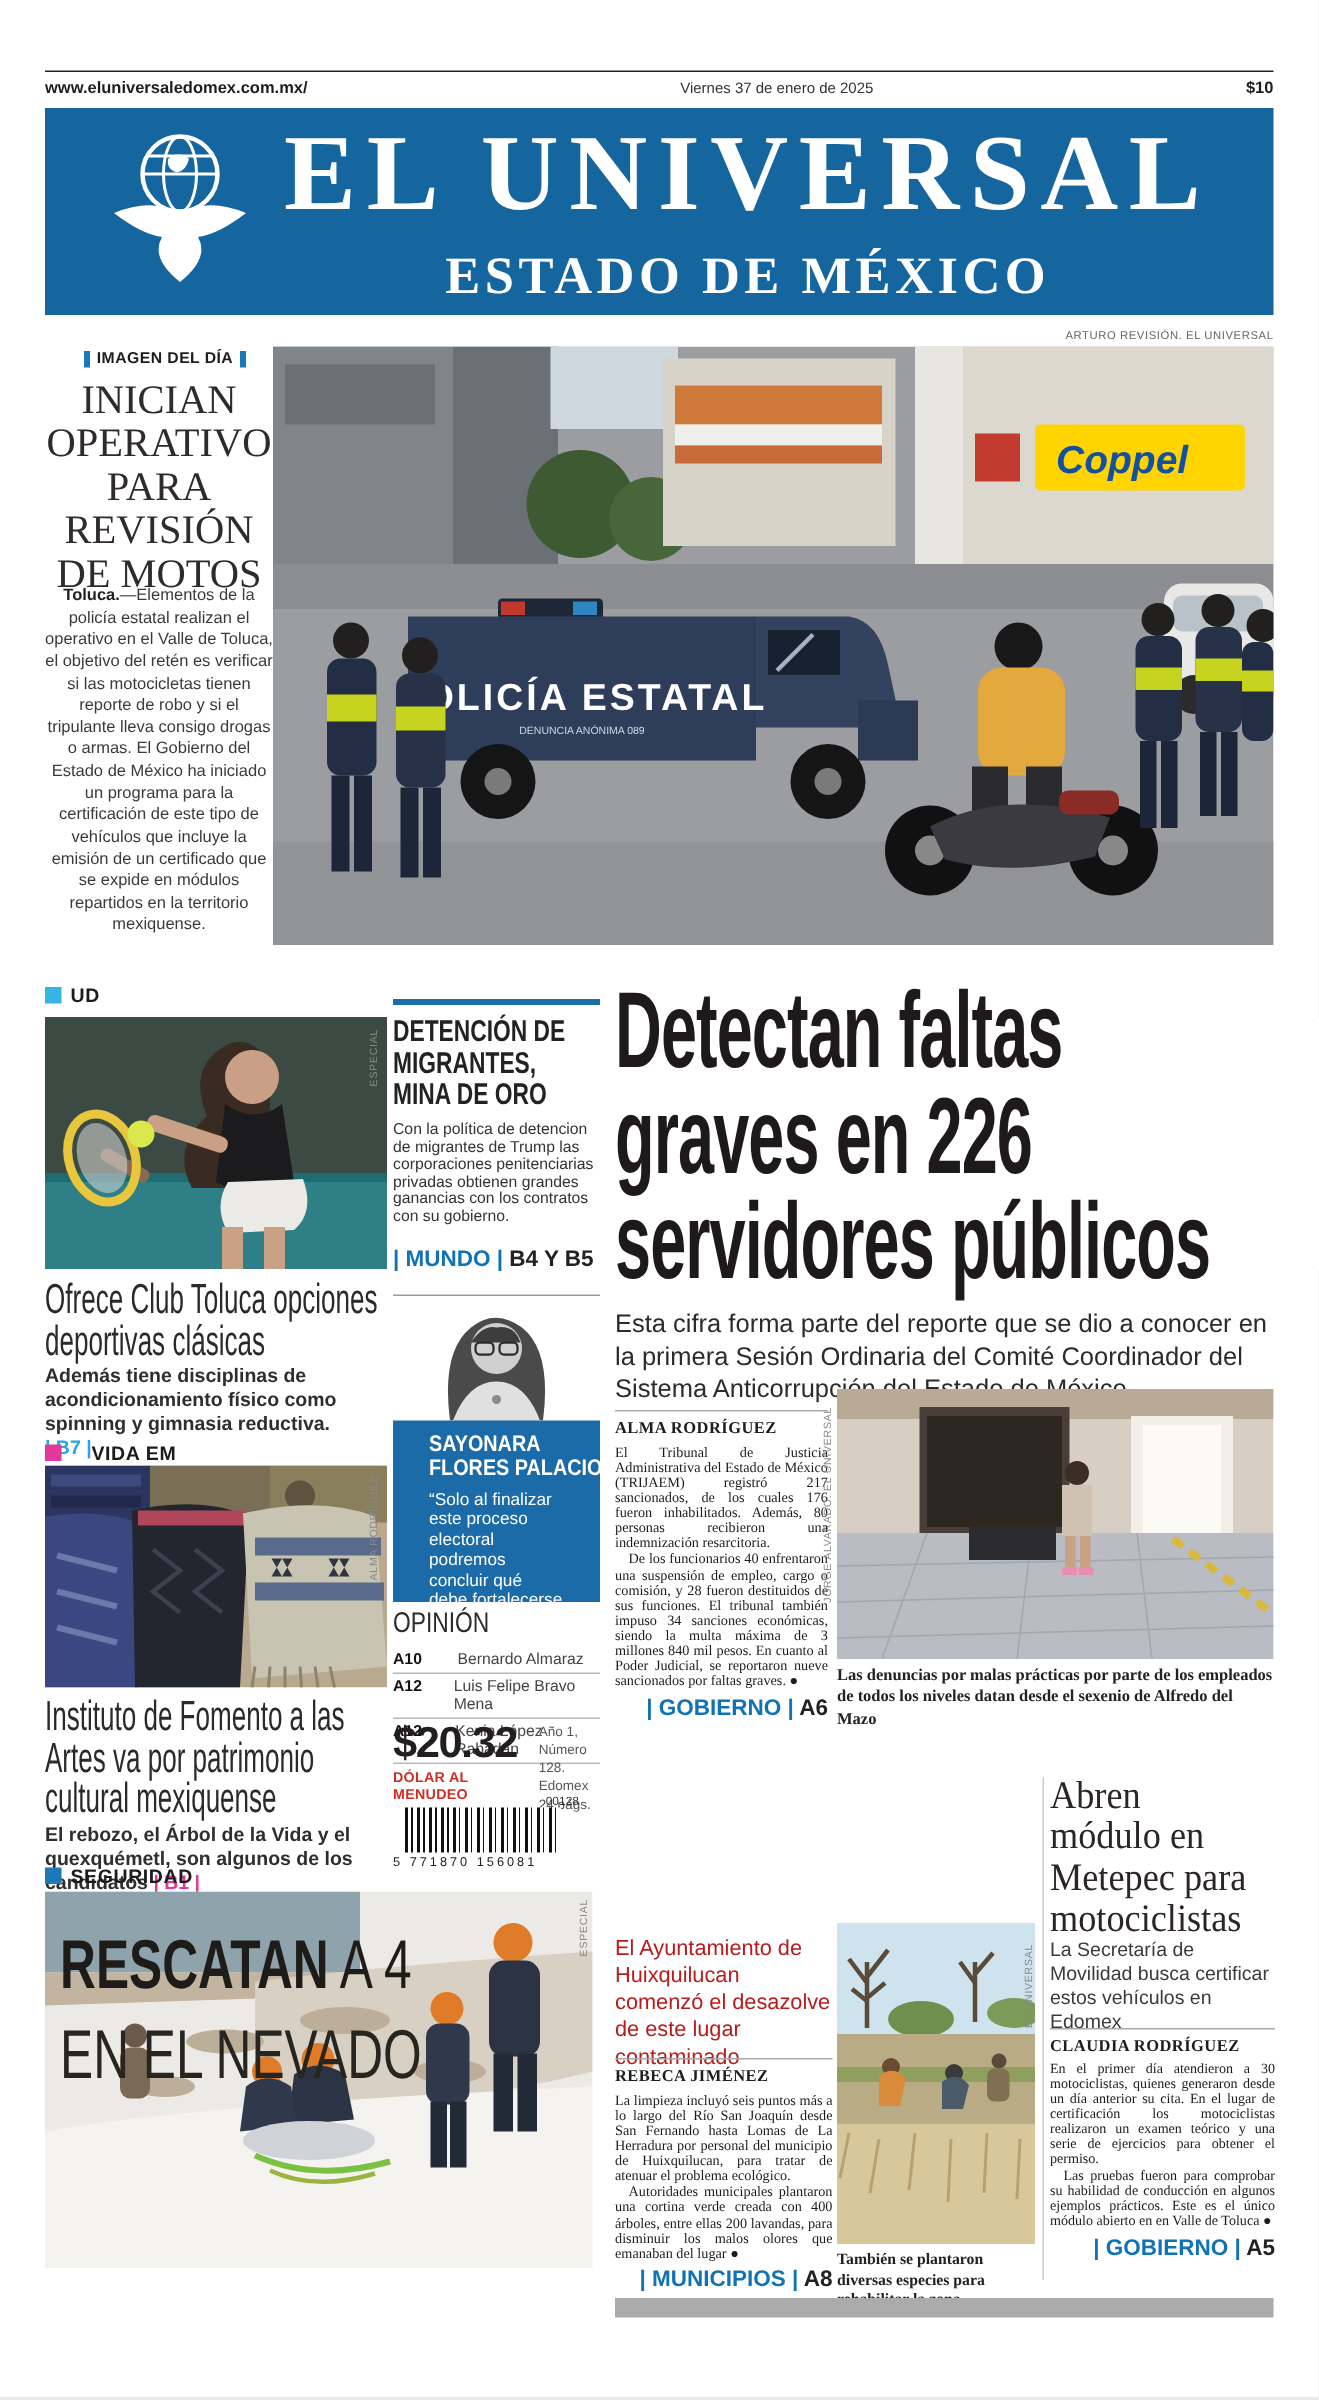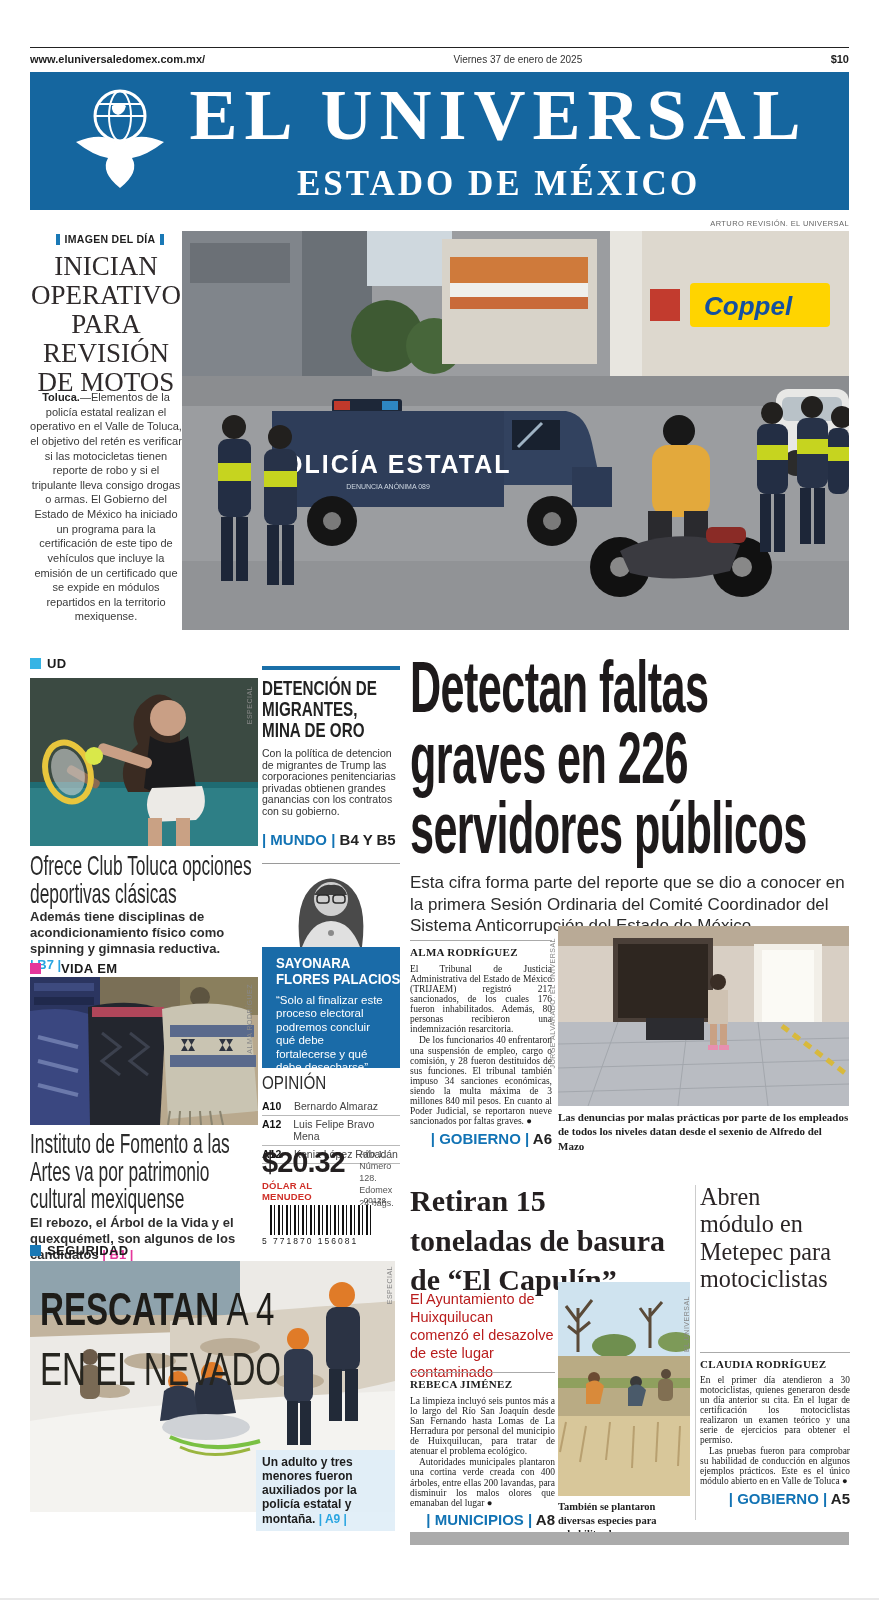--- a/index.html
+++ b/index.html
@@ -42,27 +42,27 @@
   .ref-cyan{color:#29a5e1;font-weight:bold;}
   .ref-pink{color:#e5379b;font-weight:bold;}
   
   .mundo-rule{left:262px;top:666px;width:138px;height:4px;background:#1a6fa8;}
   .mundo-head{left:262px;top:678px;font-weight:700;font-size:20px;line-height:1.04;color:#222;transform:scaleX(.76);width:182px;}
   .mundo-body{left:262px;top:748px;width:138px;font-size:10.5px;line-height:1.1;color:#333;}
   .secref{font-weight:bold;font-size:15px;}
   .secref .sec{color:#1273b4;} .secref .pg{color:#222;}
   .gray-rule{background:#9a9a9a;height:1px;}
   .portrait{left:262px;top:869px;width:138px;height:78px;}
-  .quote-box{left:262px;top:947px;width:138px;height:121px;background:#1a6ba8;color:#fff;box-sizing:border-box;padding:8px 14px;}
+  .quote-box{left:262px;top:947px;width:138px;height:121px;background:#1a6ba8;color:#fff;box-sizing:border-box;padding:8px 24px;}
   .quote-name{font-weight:bold;font-size:15px;line-height:1.05;transform:scaleX(.88);transform-origin:0 0;width:150px;white-space:pre-line;}
   .quote-text{font-size:11.5px;line-height:1.18;margin-top:7px;}
   .quote-ref{text-align:right;font-weight:bold;font-size:11px;margin-top:4px;}
   .opinion-title{left:262px;top:1072px;font-size:19px;color:#2b2b2b;transform:scaleX(.8);transform-origin:0 0;}
   .op-rows{left:262px;top:1098px;width:138px;}
-  .op-row{display:flex;gap:10px;font-size:10.5px;border-bottom:1px solid #b9b9b9;padding:2px 0 3px;}
+  .op-row{display:flex;gap:21px;font-size:10.5px;border-bottom:1px solid #b9b9b9;padding:2px 0 3px;}
   .op-row .pgn{font-weight:bold;width:22px;color:#111;}
   .op-row .nm{color:#444;}
   .price-row{left:262px;top:1148px;width:138px;display:flex;gap:6px;}
   .price-val{font-weight:700;font-size:29px;letter-spacing:-1px;color:#231f20;line-height:1;}
   .price-label{color:#cf2e27;font-weight:bold;font-size:9.5px;letter-spacing:.2px;margin-top:3px;}
   .edition{font-size:9px;color:#555;line-height:1.35;width:46px;}
   .barcode-wrap{left:262px;top:1196px;width:138px;}
   .bc-top{text-align:right;font-size:8px;color:#333;padding-right:14px;}
   .bars{width:104px;height:30px;margin-left:8px;background:repeating-linear-gradient(90deg,#111 0 2px,#fff 2px 4px,#111 4px 5px,#fff 5px 8px);}
   .bc-digits{font-size:8.5px;color:#222;letter-spacing:2px;margin-top:1px;}
@@ -454,27 +454,21 @@
     <g>
       <circle cx="60" cy="96" r="8" fill="#6b5a48"></circle>
         <rect x="50" y="104" width="20" height="34" rx="7" fill="#7a6a55"></rect>
     </g>
   </svg>
   <div class="abs cond nev-head">
     <div class="l1"><span class="hb">RESCATAN</span><span class="hl"> A 4</span></div>
     <div class="l2">EN EL NEVADO</div>
   </div>
   <div class="vcredit" style="left:386px;top:1266px;">ESPECIAL</div>
-  <div class="abs nev-caption">
-    <span>Un adulto y tres menores fueron auxiliados por la policía estatal y montaña. </span><span class="ref-cyan">| A9 |</span>
-  </div>
-
-  <div class="abs capulin-head">Retiran 15
-toneladas de basura
-de “El Capulín”</div>
+
   <div class="abs capulin-dek">El Ayuntamiento de Huixquilucan comenzó el desazolve de este lugar contaminado</div>
   <div class="abs capulin-col">
     <div class="byline" style="margin-bottom:6px;">REBECA JIMÉNEZ</div>
     <div class="body-serif">La limpieza incluyó seis puntos más a lo largo del Río San Joaquín desde San Fernando hasta Lomas de La Herradura por personal del municipio de Huixquilucan, para tratar de atenuar el problema ecológico.</div>
     <div class="body-serif p2">Autoridades municipales plantaron una cortina verde creada con 400 árboles, entre ellas 200 lavandas, para disminuir los malos olores que emanaban del lugar ●</div>
     <div class="secref">
       <span class="sec">| MUNICIPIOS |</span><span class="pg"> A8</span>
     </div>
   </div>
   <svg class="abs planting" viewBox="0 0 132 214" preserveAspectRatio="none">
@@ -506,20 +500,21 @@
       </g>
   </svg>
   <div class="vcredit" style="left:683px;top:1296px;">EL UNIVERSAL</div>
   <div class="abs plant-caption">También se plantaron diversas especies para rehabilitar la zona</div>
 
   <div class="abs vrule"></div>
   <div class="abs metepec-head">Abren
 módulo en
 Metepec para
 motociclistas</div>
+  <div class="abs metepec-dek">La Secretaría de Movilidad busca certificar estos vehículos en Edomex</div>
   <div class="abs metepec-col">
     <div class="byline" style="margin-bottom:6px;">CLAUDIA RODRÍGUEZ</div>
     <div class="body-serif" style="font-size:9.4px;">En el primer día atendieron a 30 motociclistas, quienes generaron desde un día anterior su cita. En el lugar de certificación los motociclistas realizaron un examen teórico y una serie de ejercicios para obtener el permiso.</div>
     <div class="body-serif p2" style="font-size:9.4px;">Las pruebas fueron para comprobar su habilidad de conducción en algunos ejemplos prácticos. Este es el único módulo abierto en en Valle de Toluca ●</div>
     <div class="secref">
       <span class="sec">| GOBIERNO |</span><span class="pg"> A5</span>
     </div>
   </div>
 
   <div class="abs bottom-bar"></div>

